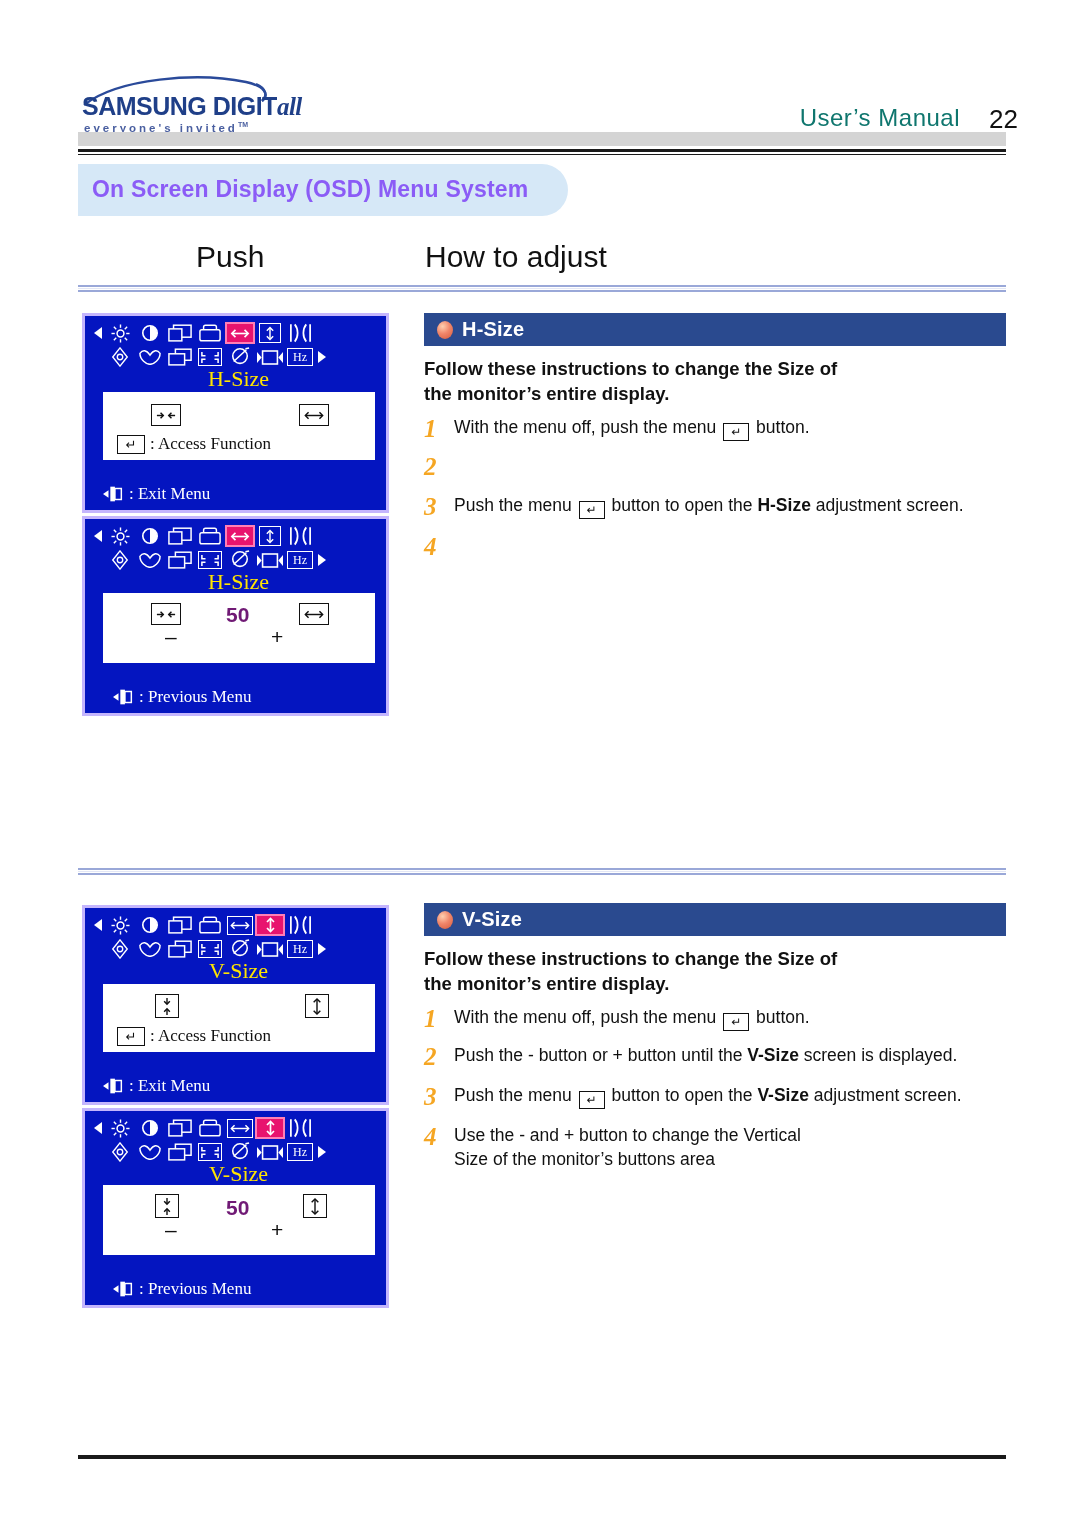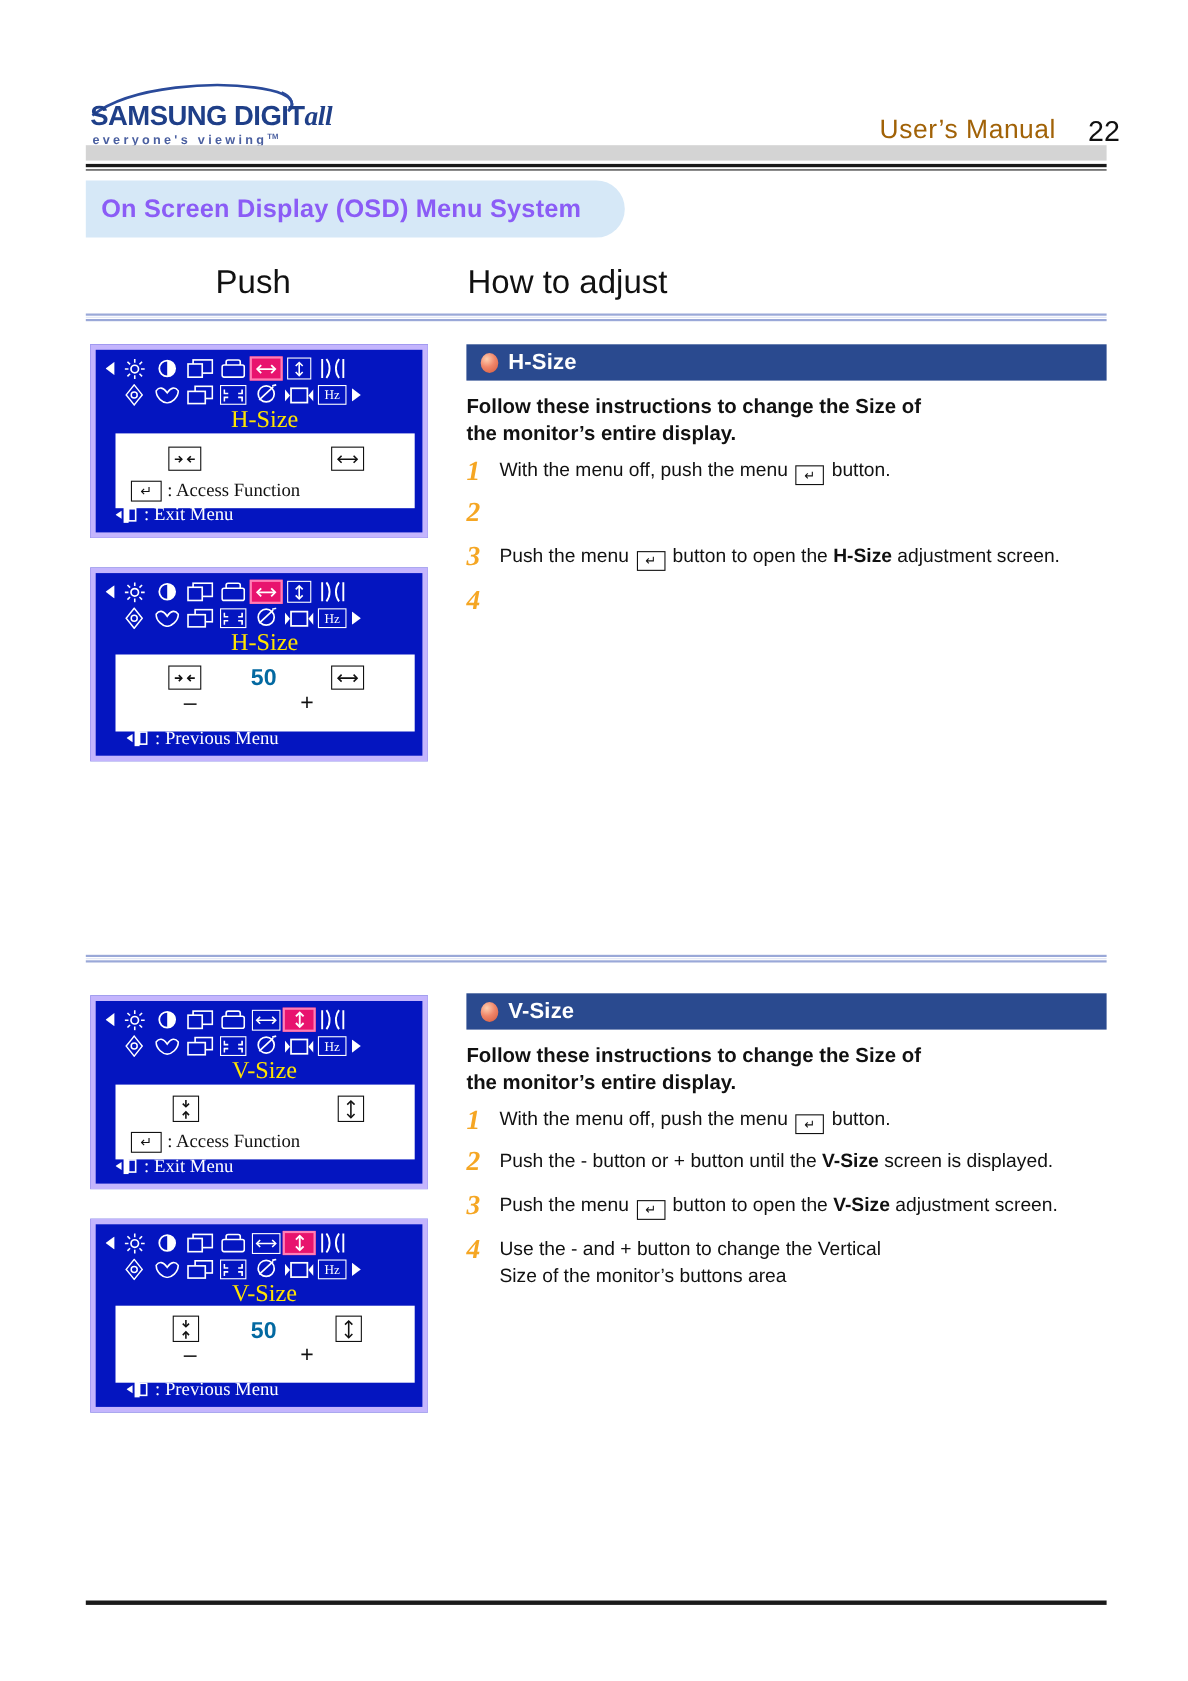--- a/index.html
+++ b/index.html
@@ -23,21 +23,21 @@
   .logo-text .allit { font-style:italic; font-family:"Liberation Serif", serif; font-weight:bold; }
   .logo-sub {
     position:absolute; left:6px; top:47px;
     font-size:11.5px; letter-spacing:3.0px; font-weight:bold;
     color:#4a5fa0; white-space:nowrap;
   }
   .logo-sub sup { font-size:7px; letter-spacing:0; }
 
   .usermanual {
     position:absolute; right:120px; top:104px;
-    font-size:24px; color:#a16207; letter-spacing:0.5px; white-space:nowrap;
+    font-size:24px; color:#0f766e; letter-spacing:0.5px; white-space:nowrap;
   }
   .pagenum {
     position:absolute; right:62px; top:104px;
     font-size:26px; color:#111; white-space:nowrap;
   }
 
   .greybar { position:absolute; left:78px; top:132px; width:928px; height:14px; background:#d4d4d4; }
   .rule-thick { position:absolute; left:78px; top:149px; width:928px; height:3px; background:#1a1a1a; }
   .rule-thin  { position:absolute; left:78px; top:154px; width:928px; height:1px; background:#1a1a1a; }
 
@@ -62,22 +62,22 @@
   }
   .divider { position:absolute; left:78px; width:928px; height:7px; }
   .divider .d1 { position:absolute; left:0; top:0; width:100%; height:2px; background:#9aa8d8; }
   .divider .d2 { position:absolute; left:0; top:3px; width:100%; height:1px; background:#e2e6f5; }
   .divider .d3 { position:absolute; left:0; top:5px; width:100%; height:2px; background:#9aa8d8; }
 
   .rule-bottom { position:absolute; left:78px; top:1455px; width:928px; height:4px; background:#1a1a1a; }
 
   
   .osd {
-    position:absolute; width:307px; height:176px;
-    background:#0415c0; border:5px solid #c4b5fd;
+    position:absolute; width:307px; height:200px;
+    background:#0415c0; border:3px solid #c4b5fd;
   }
   .osd-icons { position:absolute; left:6px; top:5px; width:296px; height:48px; }
   .osd-row { position:absolute; left:0; width:296px; height:24px; display:flex; align-items:center; }
   .osd-row.r1 { top:0; }
   .osd-row.r2 { top:24px; }
   .ic {
     width:30px; height:22px; display:flex; align-items:center; justify-content:center;
     position:relative;
   }
   .ic svg { display:block; }
@@ -102,21 +102,21 @@
     border:1.5px solid #111; background:#fff; color:#111;
     width:28px; height:19px; font-size:13px; line-height:1;
   }
   .exit-glyph { display:inline-flex; align-items:center; margin-right:4px; }
   .w-ic {
     position:absolute; border:1.5px solid #111; background:#fff;
     width:30px; height:22px; display:flex; align-items:center; justify-content:center;
   }
   .osd-value {
     position:absolute; font-family:"Liberation Sans", sans-serif;
-    font-weight:bold; font-size:21px; color:#0369a1;
+    font-weight:bold; font-size:21px; color:#701a75;
   }
   .osd-sign {
     position:absolute; font-size:21px; color:#111; font-weight:normal;
     font-family:"Liberation Sans", sans-serif;
   }
   .access-line {
     position:absolute; left:14px; bottom:6px; display:flex; align-items:center;
     font-family:"Liberation Serif", serif; font-size:17px; color:#111; white-space:nowrap;
   }
   .access-line .box-btn { margin-right:5px; }
@@ -154,21 +154,21 @@
 <body>
 
 <div class="page">
 
   <div class="logo-block">
     <svg class="logo-swoosh" viewBox="0 0 200 36">
       <path d="M6 31 C40 4, 120 -2, 168 8 C186 12, 192 20, 184 27" fill="none" stroke="#2a4a9a" stroke-width="2.4"></path>
       <path d="M184 27 C190 22, 188 14, 178 10" fill="none" stroke="#2a4a9a" stroke-width="2.4"></path>
     </svg>
     <div class="logo-text"><span>SAMSUNG DIGIT</span><span class="allit">all</span></div>
-    <div class="logo-sub"><span>everyone's viewing</span><sup>TM</sup></div>
+    <div class="logo-sub"><span>everyone's invited</span><sup>TM</sup></div>
   </div>
 
   <div class="usermanual">User’s Manual</div>
   <div class="pagenum">22</div>
 
   <div class="greybar"></div>
   <div class="rule-thick"></div>
   <div class="rule-thin"></div>
 
   <div class="sectionbar"></div>

